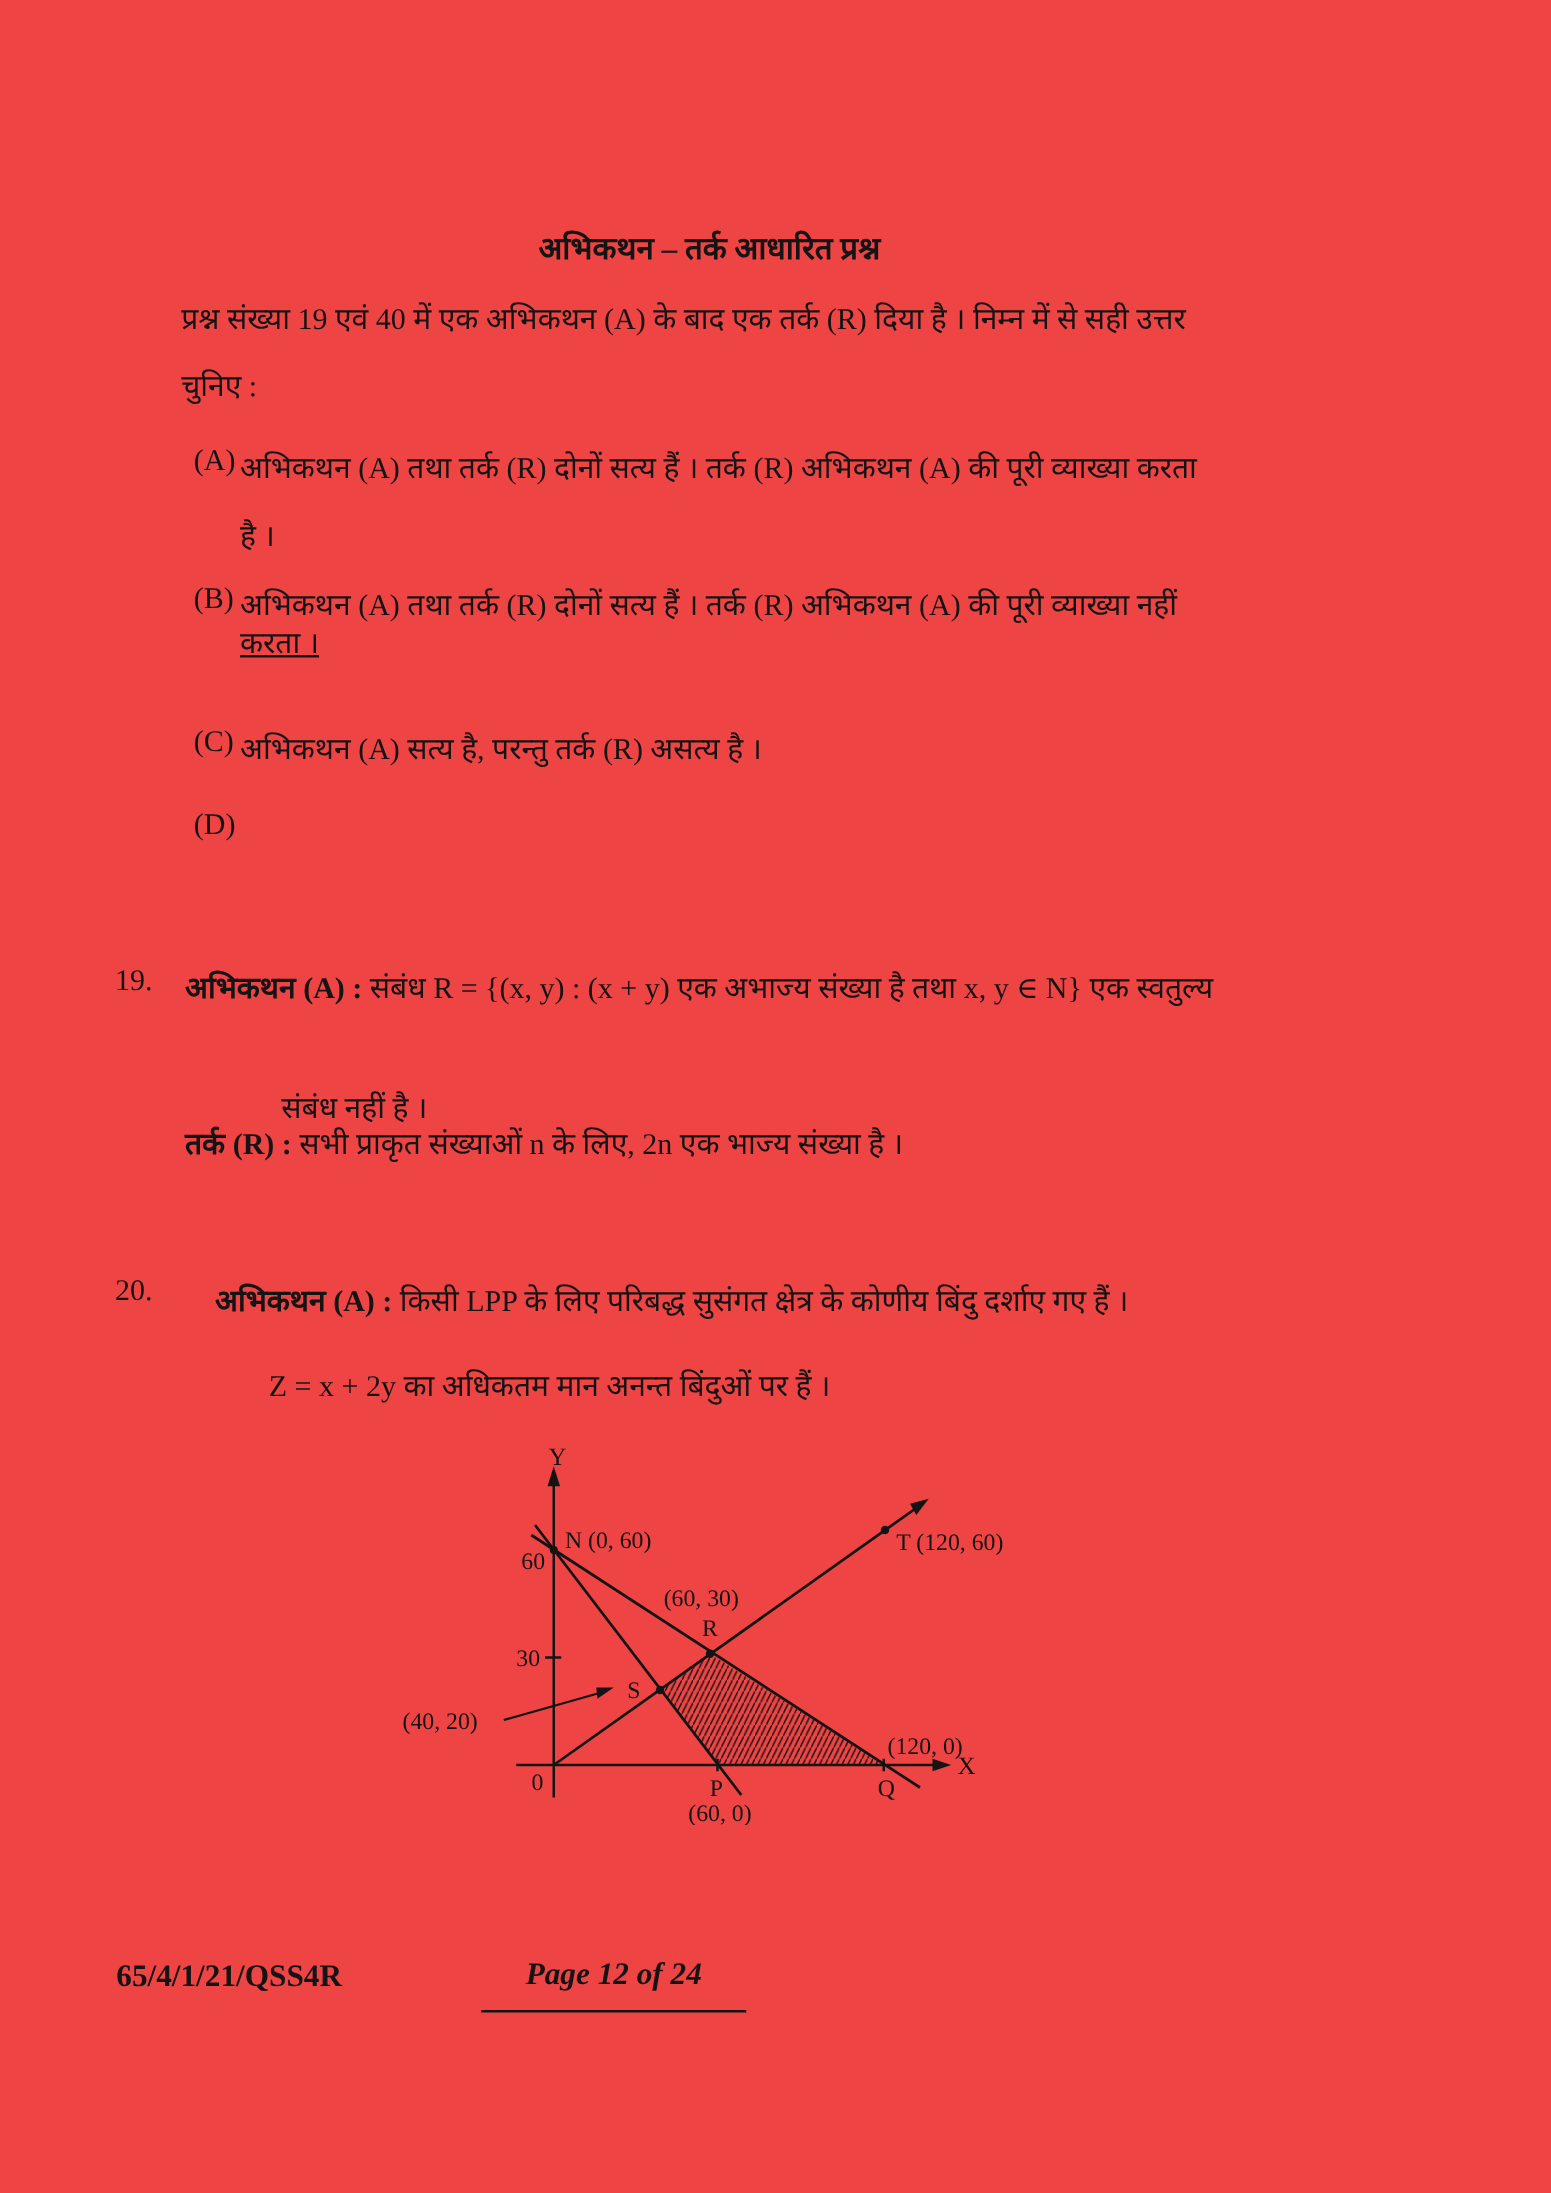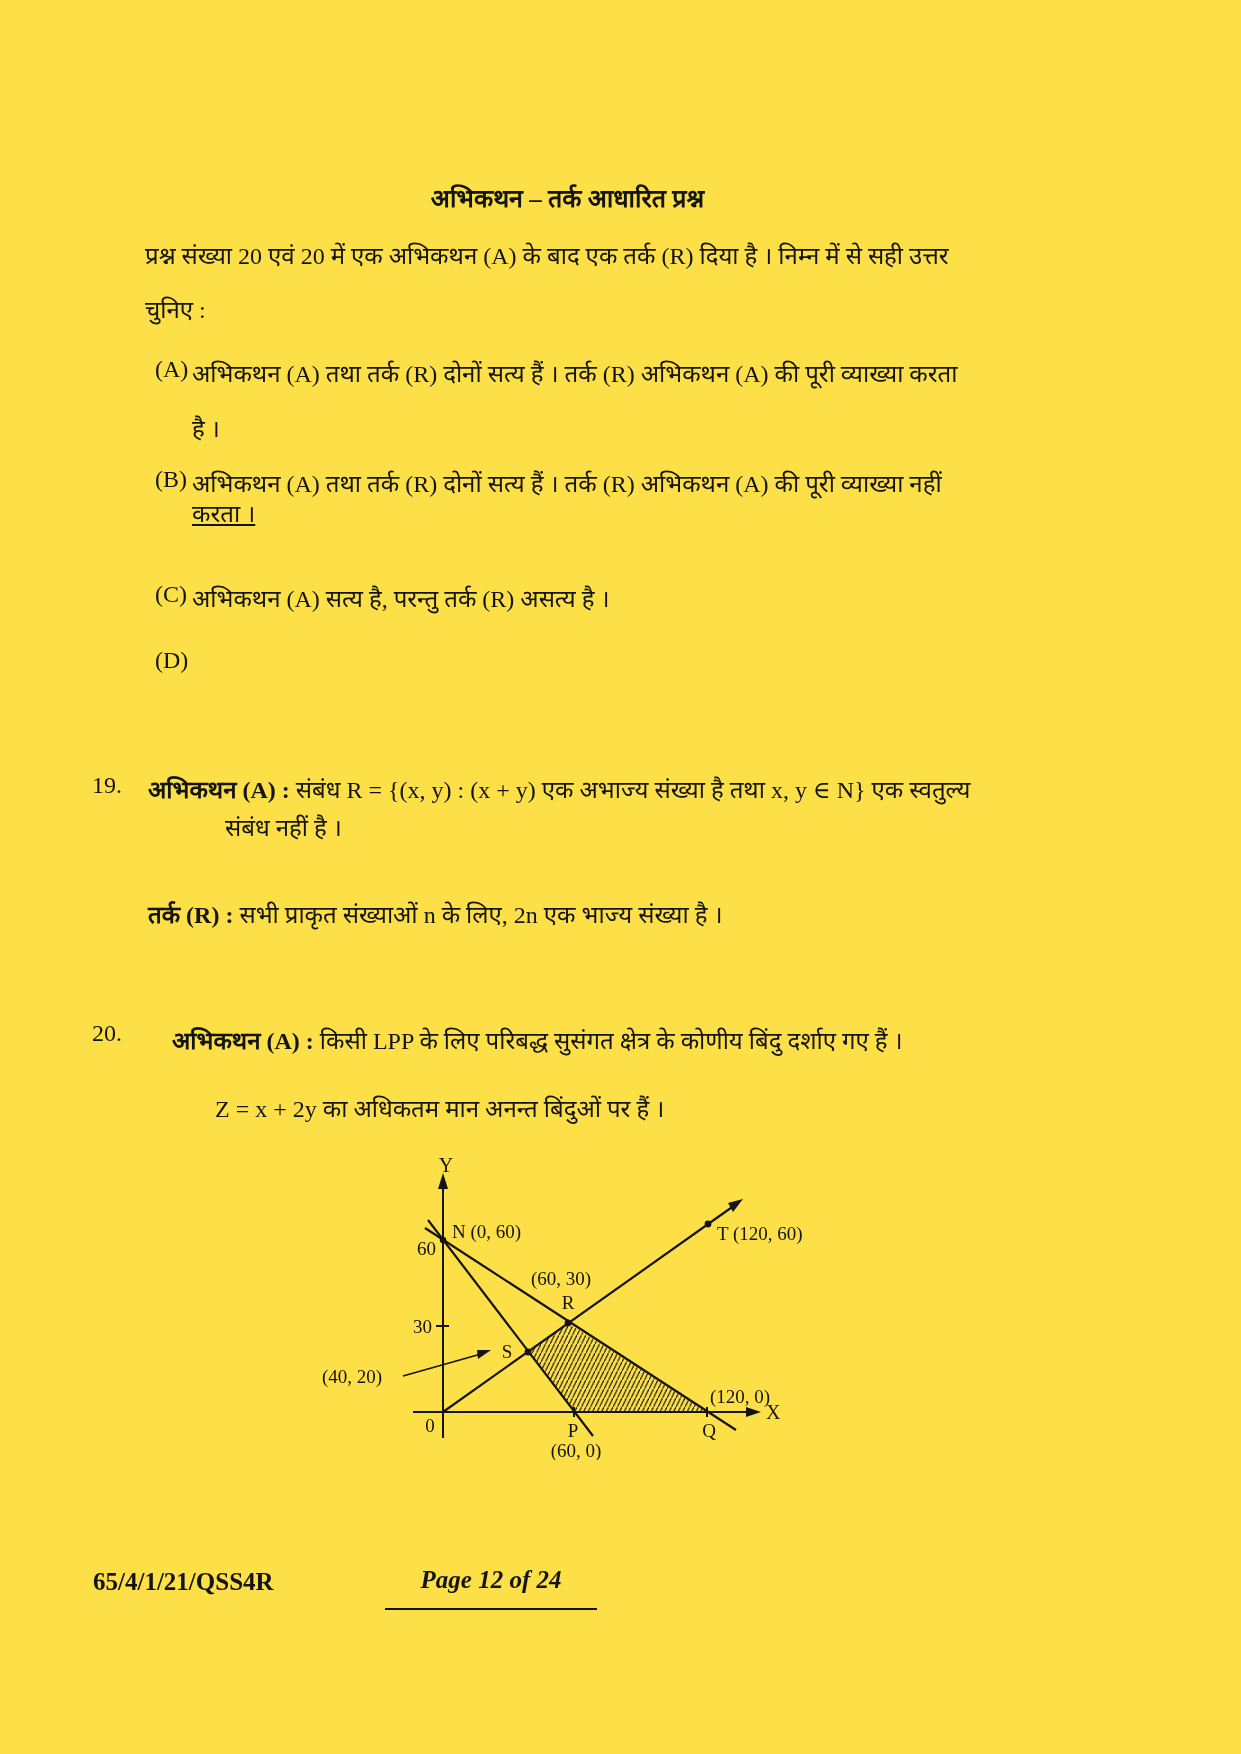--- a/index.html
+++ b/index.html
@@ -1,19 +1,19 @@
 <!DOCTYPE html>
 <html><head>
 <meta charset="utf-8">
 <style>
   html,body{margin:0;padding:0;background:#ffffff;}
   .page{
     position:relative;
     width:1241px;height:1754px;
-    background:#fde047;
+    background:#ef4444;
     font-family:"Liberation Serif","DejaVu Serif",serif;
     color:#141414;
     overflow:hidden;
   }
   .abs{position:absolute;white-space:nowrap;}
   .t24{font-size:24px;line-height:32px;}
   .bold{font-weight:bold;}
   .title{font-size:25px;font-weight:bold;text-align:center;}
   .marker{position:absolute;left:155px;font-size:24px;}
   .opttext{position:absolute;left:192px;font-size:24px;white-space:nowrap;}
@@ -28,40 +28,40 @@
   }
   svg text{font-family:"Liberation Serif","DejaVu Serif",serif;fill:#141414;}
 </style>
 </head>
 <body>
 
 <div class="page">
 
   <div class="abs title" style="left:145px;top:180px;width:845px;">अभिकथन – तर्क आधारित प्रश्न</div>
 
-  <div class="abs t24" style="left:145px;top:240px;">प्रश्न संख्या 20 एवं 20 में एक अभिकथन (A) के बाद एक तर्क (R) दिया है । निम्न में से सही उत्तर</div>
+  <div class="abs t24" style="left:145px;top:240px;">प्रश्न संख्या 19 एवं 40 में एक अभिकथन (A) के बाद एक तर्क (R) दिया है । निम्न में से सही उत्तर</div>
   <div class="abs t24" style="left:145px;top:294px;">चुनिए :</div>
 
   <div class="marker" style="top:356px;">(A)</div>
   <div class="opttext" style="top:356px;">अभिकथन (A) तथा तर्क (R) दोनों सत्य हैं । तर्क (R) अभिकथन (A) की पूरी व्याख्या करता</div>
   <div class="opttext" style="top:411px;">है ।</div>
 
   <div class="marker" style="top:466px;">(B)</div>
   <div class="opttext" style="top:466px;">अभिकथन (A) तथा तर्क (R) दोनों सत्य हैं । तर्क (R) अभिकथन (A) की पूरी व्याख्या नहीं</div>
   <div class="opttext" style="top:496px;text-decoration:underline;">करता ।</div>
 
   <div class="marker" style="top:581px;">(C)</div>
   <div class="opttext" style="top:581px;">अभिकथन (A) सत्य है, परन्तु तर्क (R) असत्य है ।</div>
 
   <div class="marker" style="top:647px;">(D)</div>
 
   <div class="qnum" style="top:772px;">19.</div>
   <div class="qbody" style="top:772px;"><span class="bold">अभिकथन (A) :</span>
     <span>संबंध R = {(x, y) : (x + y) एक अभाज्य संख्या है तथा x, y ∈ N} एक स्वतुल्य</span></div>
-  <div class="cont" style="top:810px;">संबंध नहीं है ।</div>
+  <div class="cont" style="top:868px;">संबंध नहीं है ।</div>
   <div class="qbody" style="top:897px;"><span class="bold">तर्क (R) :</span>
     <span>सभी प्राकृत संख्याओं n के लिए, 2n एक भाज्य संख्या है ।</span></div>
 
   <div class="qnum" style="top:1020px;">20.</div>
   <div class="qbody" style="top:1023px;margin-left:24px;"><span class="bold">अभिकथन (A) :</span>
     <span>किसी LPP के लिए परिबद्ध सुसंगत क्षेत्र के कोणीय बिंदु दर्शाए गए हैं ।</span></div>
   <div class="cont" style="top:1091px;left:215px;">Z = x + 2y का अधिकतम मान अनन्त बिंदुओं पर हैं ।</div>
 
   <svg class="abs" style="left:280px;top:1128px;" width="550" height="332" viewBox="0 0 550 332">
     <defs>

